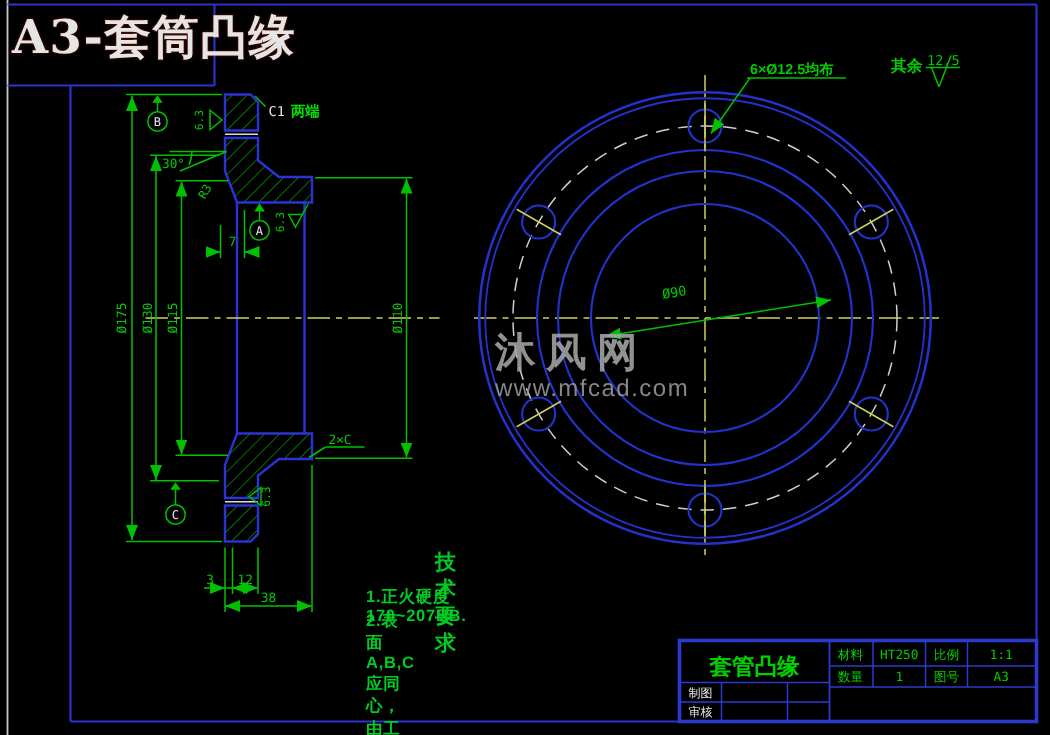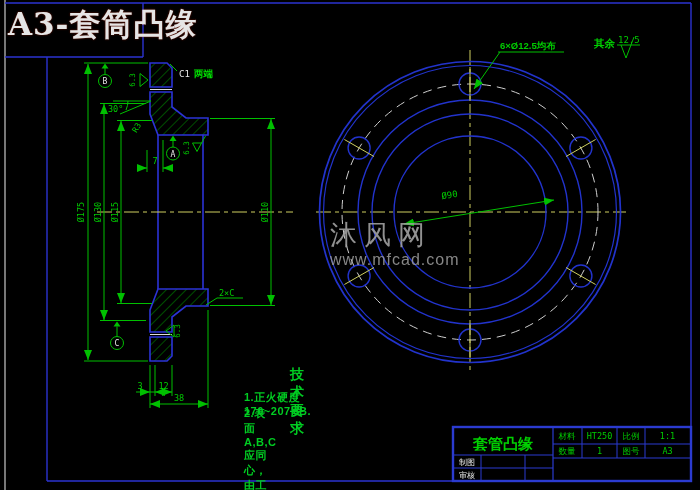--- a/index.html
+++ b/index.html
@@ -12,21 +12,21 @@
       white-space:nowrap;}
   .techreq{position:absolute;color:#00cc22;}
   .techreq .tr-title{position:absolute;left:290px;top:366px;font-size:14px;font-weight:bold;letter-spacing:4px;}
   .techreq .tr-item1{position:absolute;left:244px;top:390px;font-size:11px;font-weight:bold;letter-spacing:.5px;}
   .techreq .tr-item2{position:absolute;left:244px;top:406px;font-size:11px;font-weight:bold;letter-spacing:.5px;}
   .watermark{position:absolute;left:278px;top:211px;width:160px;height:62px;opacity:.88;}
   .wm-logo{position:absolute;left:0;top:0;font-family:"DejaVu Serif",serif;
       font-style:italic;font-weight:bold;font-size:40px;line-height:40px;}
   .wm-logo .m{color:#c23434;}
   .wm-logo .f{color:#b5b5b5;margin-left:-10px;}
-  .wm-name{position:absolute;left:52px;top:6px;font-size:27px;font-weight:normal;
+  .wm-name{position:absolute;left:52px;top:6px;font-size:27px;font-weight:bold;
       color:#a6a6a6;letter-spacing:7px;white-space:nowrap;}
   .wm-url{position:absolute;left:52px;top:40px;font-size:16px;color:#9a9a9a;
       letter-spacing:1px;white-space:nowrap;}
   text{font-family:"DejaVu Sans Mono","Liberation Mono",monospace;}
   text.cjk{font-family:"Liberation Sans",sans-serif;}
 </style>
 </head>
 <body>
 
 <div class="stage">

